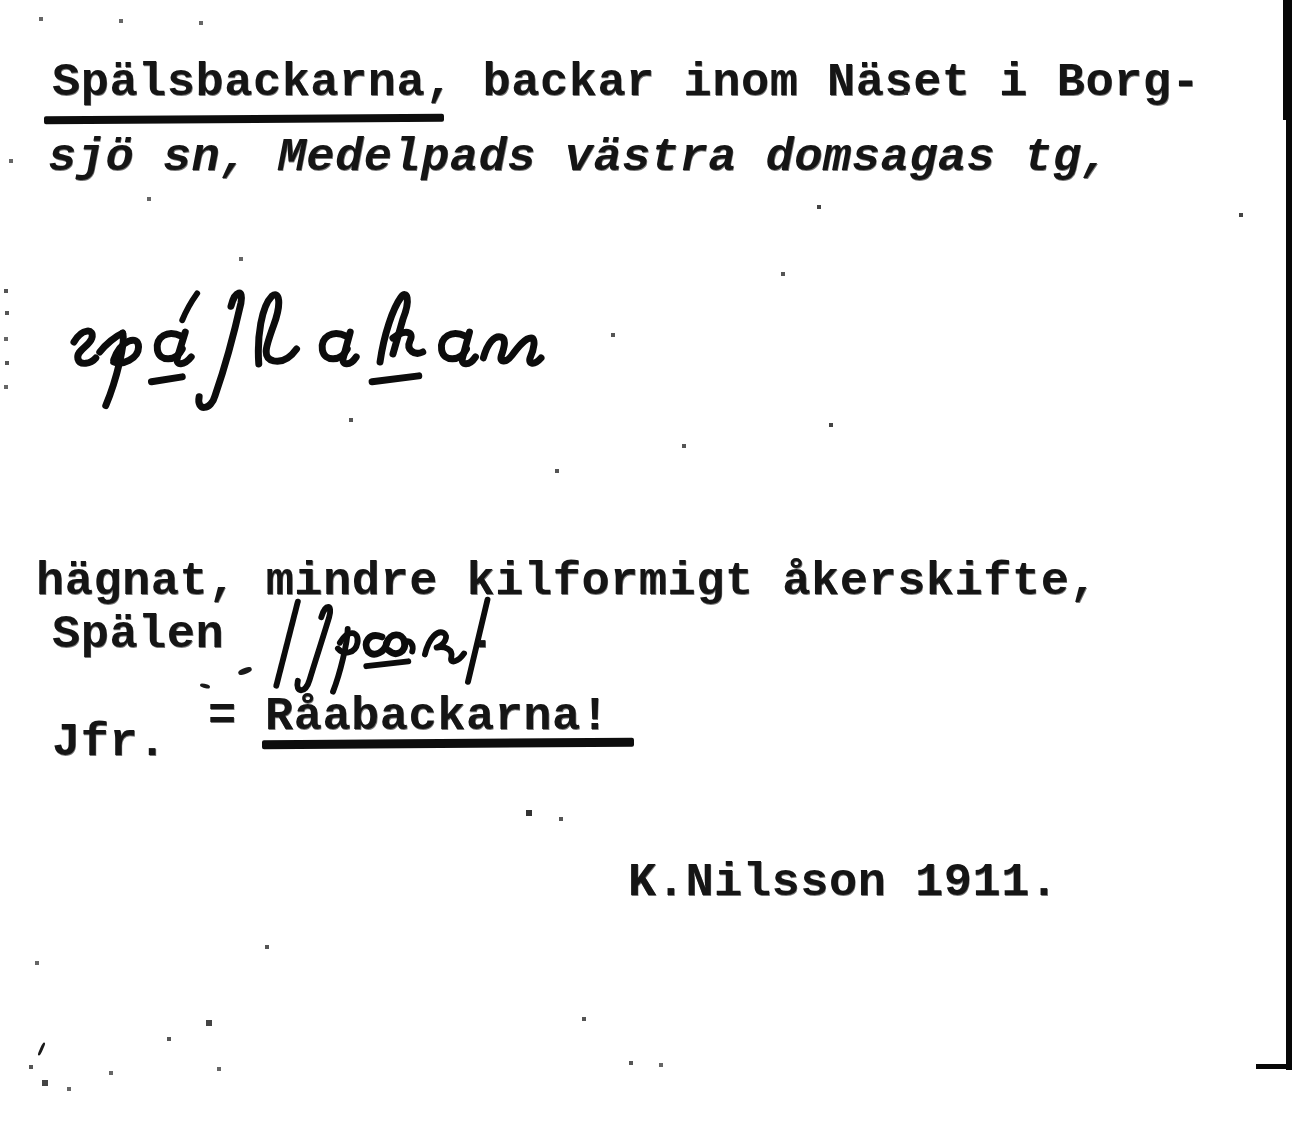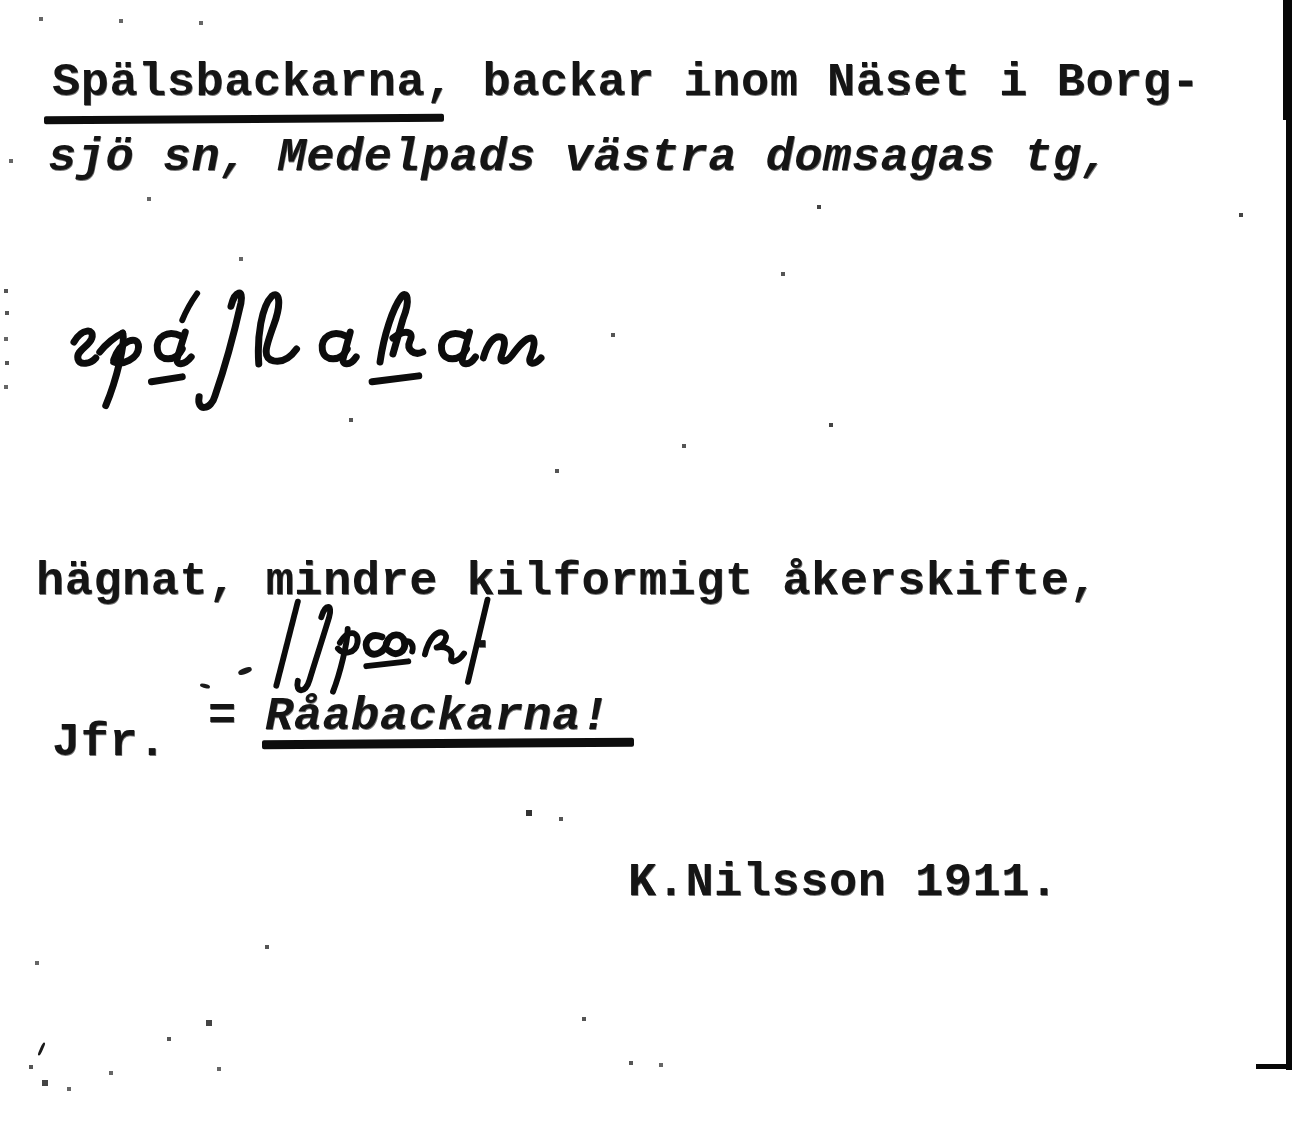--- a/index.html
+++ b/index.html
@@ -117,20 +117,21 @@
 
     <path class="ink" stroke-width="7" d="M404,64 C390,57 378,65 380,78 C382,90 399,90 405,77"></path>
     <path class="ink" stroke-width="7" d="M408,60 L401,86 C399,94 408,94 414,85"></path>
 
     <path class="ink" stroke-width="7" d="M422,86 C426,71 433,63 440,65 C446,67 442,78 440,84 C438,91 445,91 451,83 C457,75 464,66 470,66 C475,66 473,77 469,86 C467,92 473,94 480,86"></path>
   </svg>
 
 
   <div class="typed" style="left:36px;top:531px;margin-top:24px;">hägnat, mindre kilformigt åkerskifte,</div>
 
+  <div class="typed" style="left:52px;top:608px;">Spälen</div>
 
   <svg style="position:absolute;left:264px;top:586px;" width="228" height="132" viewBox="0 0 232 135" role="img" aria-label="/ʃpæ̲ɽ/">
 
     <path class="ink" stroke-width="6" d="M12,102 L34,16"></path>
 
     <path class="ink" stroke-width="6" d="M58,32 C62,18 70,18 66,32 C60,52 52,76 46,96 C42,110 31,110 34,97"></path>
 
     <path class="ink" stroke-width="6" d="M85,44 C85,58 77,90 70,108"></path>
     <path class="ink" stroke-width="6" d="M77,58 C85,44 97,46 95,58 C93,69 81,71 75,64"></path>
 
@@ -141,21 +142,21 @@
 
     <path class="ink" stroke-width="6" d="M164,70 C168,53 177,45 183,48 C189,51 184,60 176,63 C184,61 193,65 191,73 C189,80 198,78 204,69"></path>
 
     <path class="ink" stroke-width="6" d="M208,98 L228,14"></path>
   </svg>
 
   <div class="typed" style="left:468px;top:608px;">.</div>
 
   <div class="typed" style="left:52px;top:716px;">Jfr.</div>
   <div class="typed" style="left:208px;top:690px;">=</div>
-  <div class="typed" style="left:265px;top:690px;font-style:italic;">Råabackarna!</div>
+  <div class="typed" style="left:265px;top:690px;">Råabackarna!</div>
   <div class="underline" style="left:262px;top:739px;width:372px;height:9px;transform:rotate(-0.4deg);"></div>
 
   <div class="typed" style="left:628px;top:856px;">K.Nilsson 1911.</div>
 
   <div class="rule" style="left:1286px;top:0;width:6px;height:1070px;"></div>
   <div class="rule" style="left:1283px;top:0;width:9px;height:120px;"></div>
   <div class="rule" style="left:1256px;top:1064px;width:34px;height:5px;"></div>
 
   <div class="smudge" style="left:238px;top:668px;width:14px;height:6px;transform:rotate(-20deg);"></div>
   <div class="smudge" style="left:200px;top:684px;width:10px;height:4px;transform:rotate(15deg);"></div>

